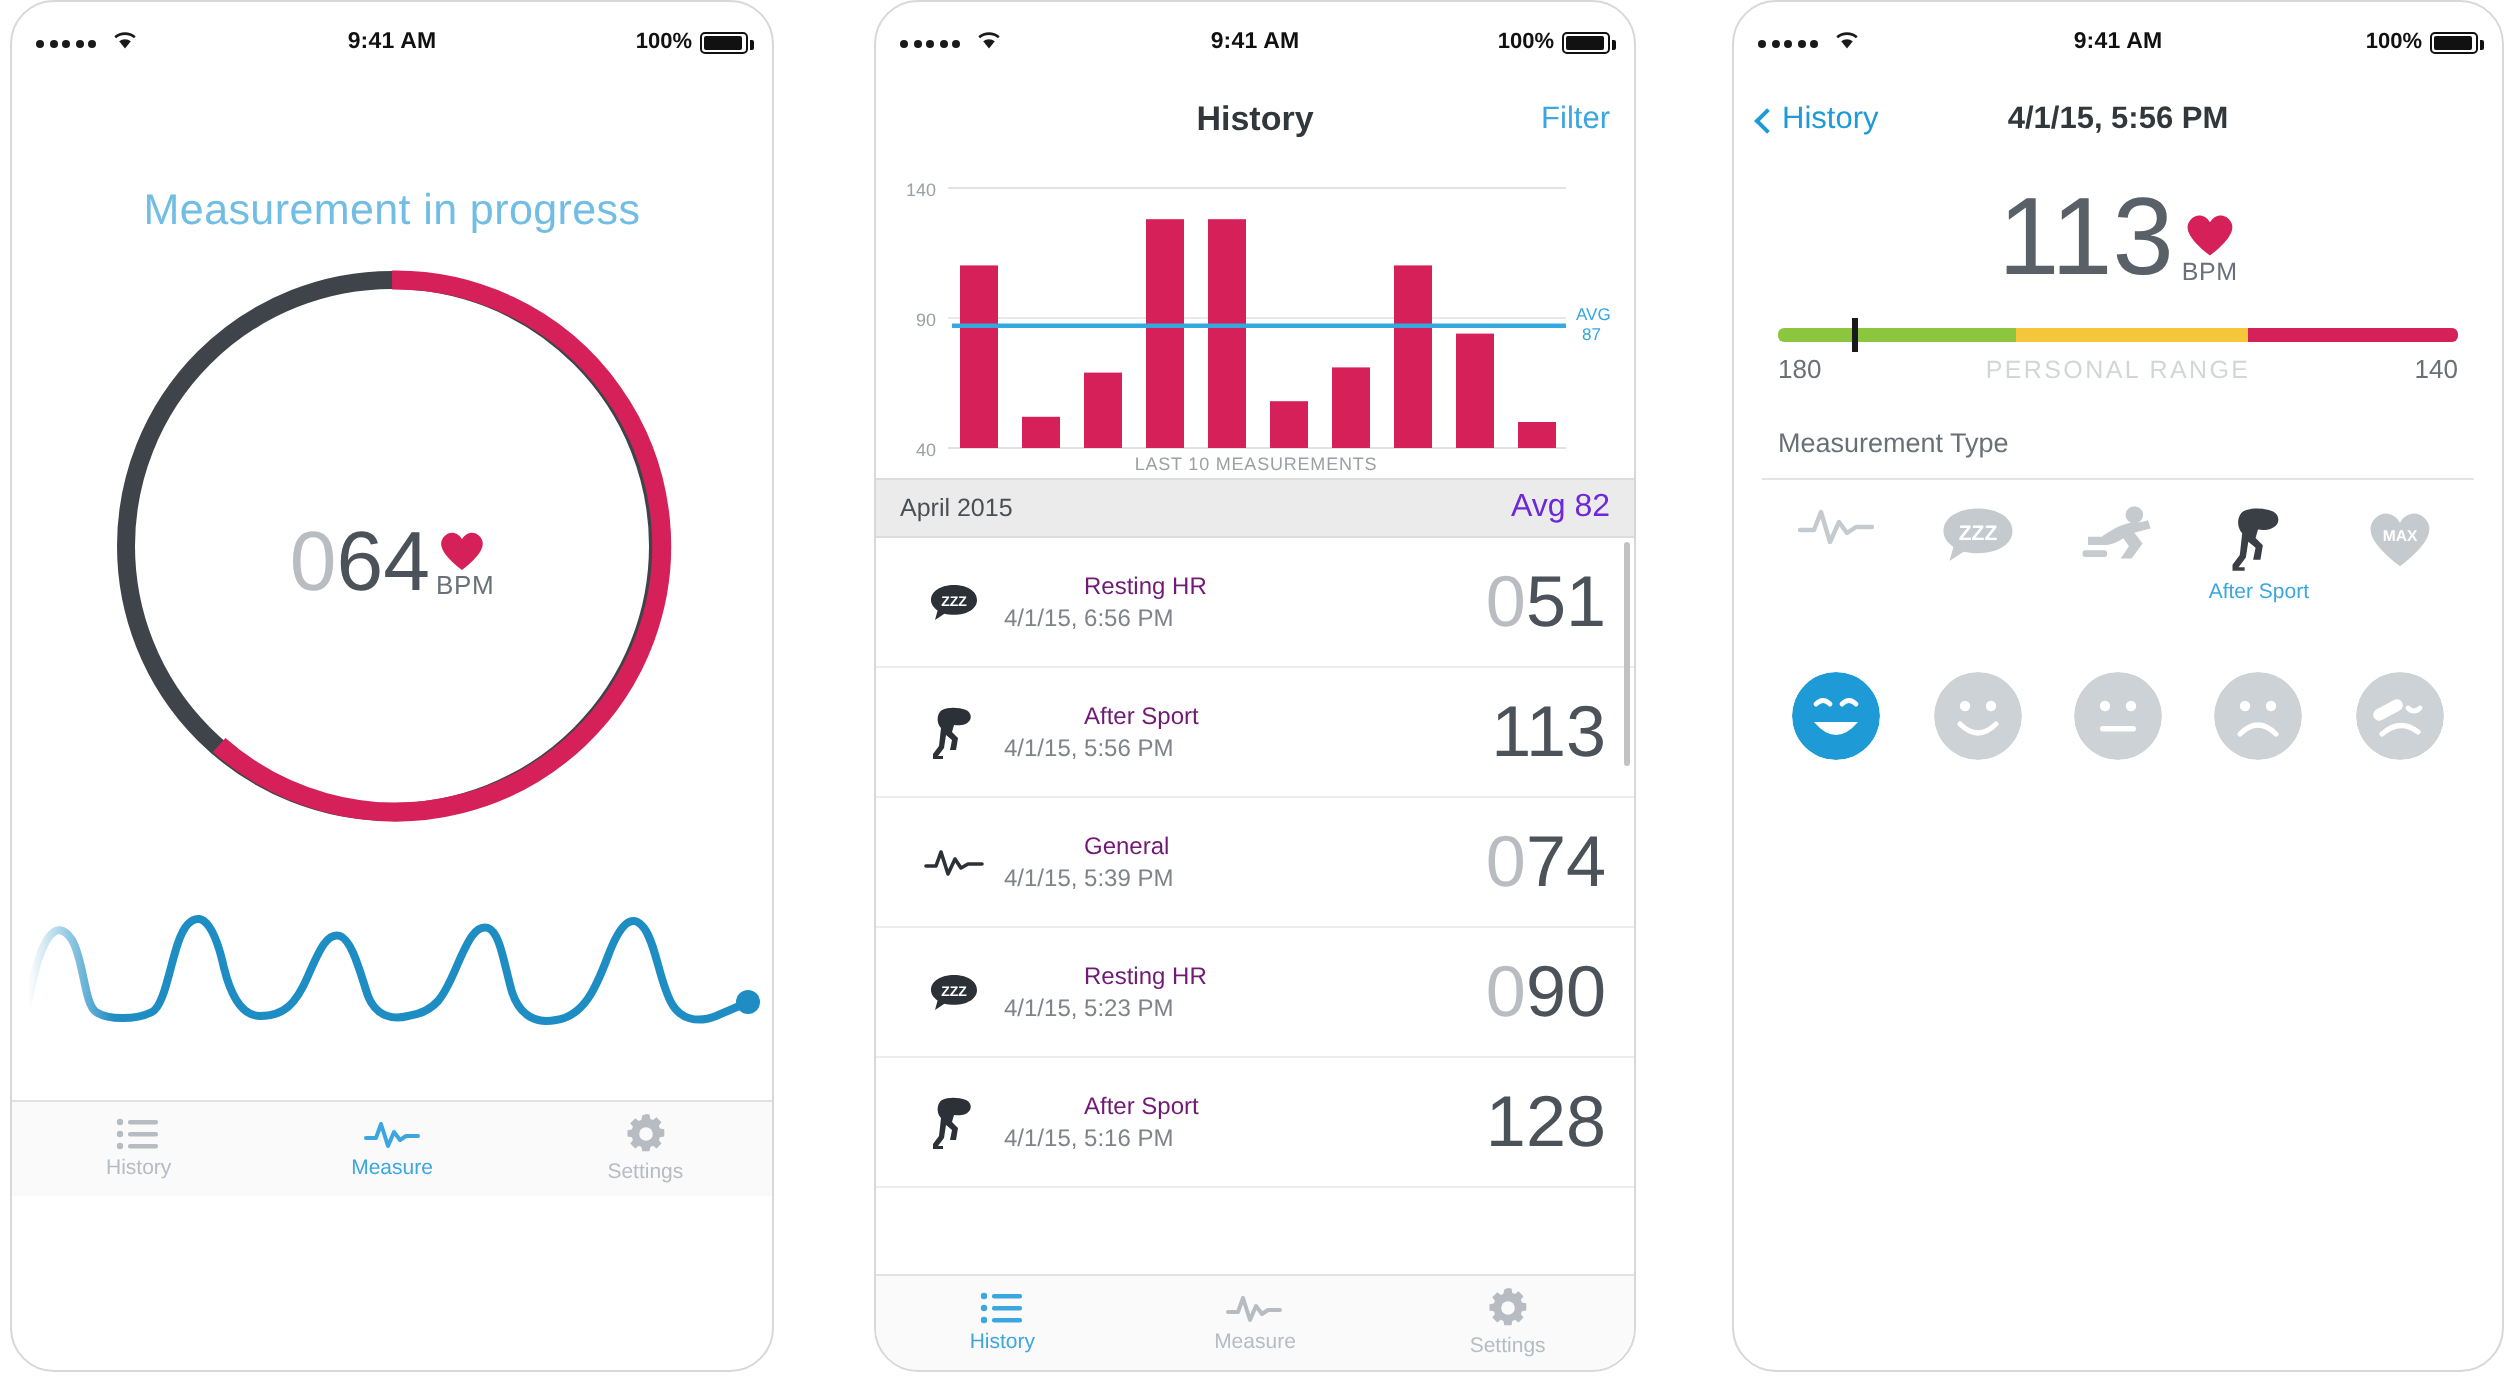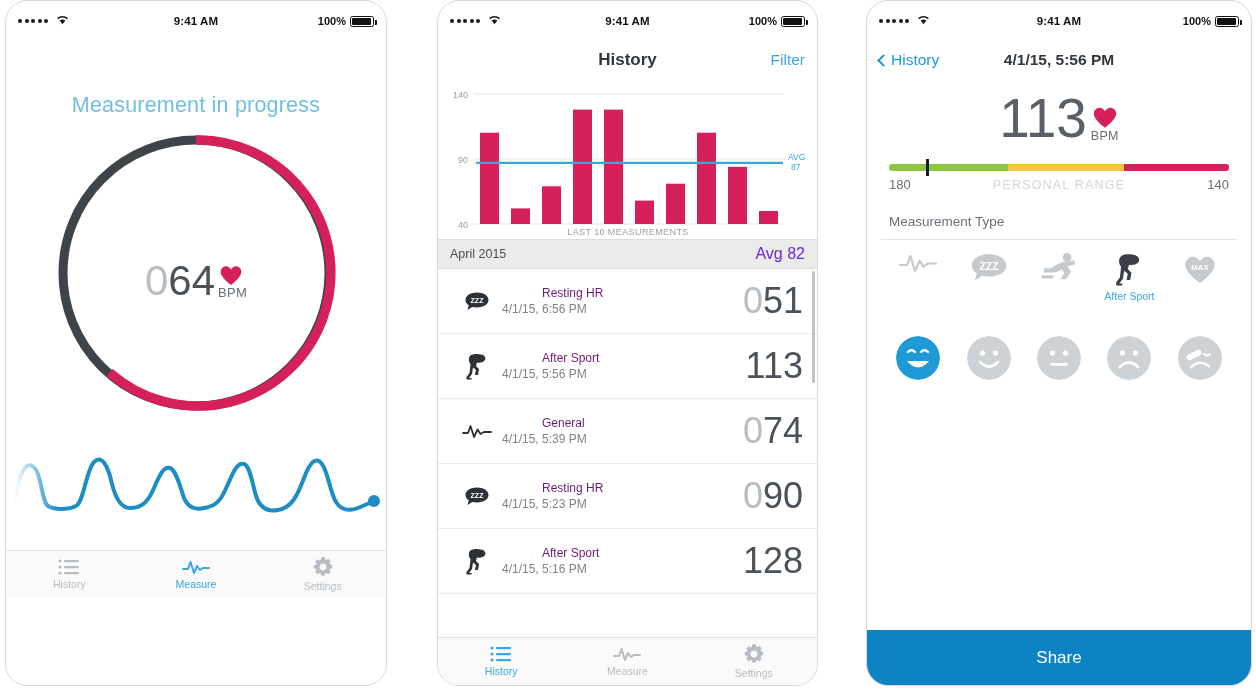--- a/index.html
+++ b/index.html
@@ -495,16 +495,15 @@
           <svg class="face" viewBox="0 0 44 44">
             <circle cx="22" cy="22" r="22" fill="#cdd2d6"></circle>
             <rect x="8" y="16" width="16" height="6" rx="3" fill="#fff" transform="rotate(-28 16 19)"></rect>
             <path d="M26 18 q3 3 6 0" stroke="#fff" stroke-width="2.4" fill="none" stroke-linecap="round"></path>
             <path d="M13 31 q9 -8 18 -1" stroke="#fff" stroke-width="2.6" fill="none" stroke-linecap="round"></path>
           </svg>
         </div>
       </div>
     </div>
 
-    <div class="share-btn">Share</div>
   </div>
 
 </div>
 
 </body></html>

